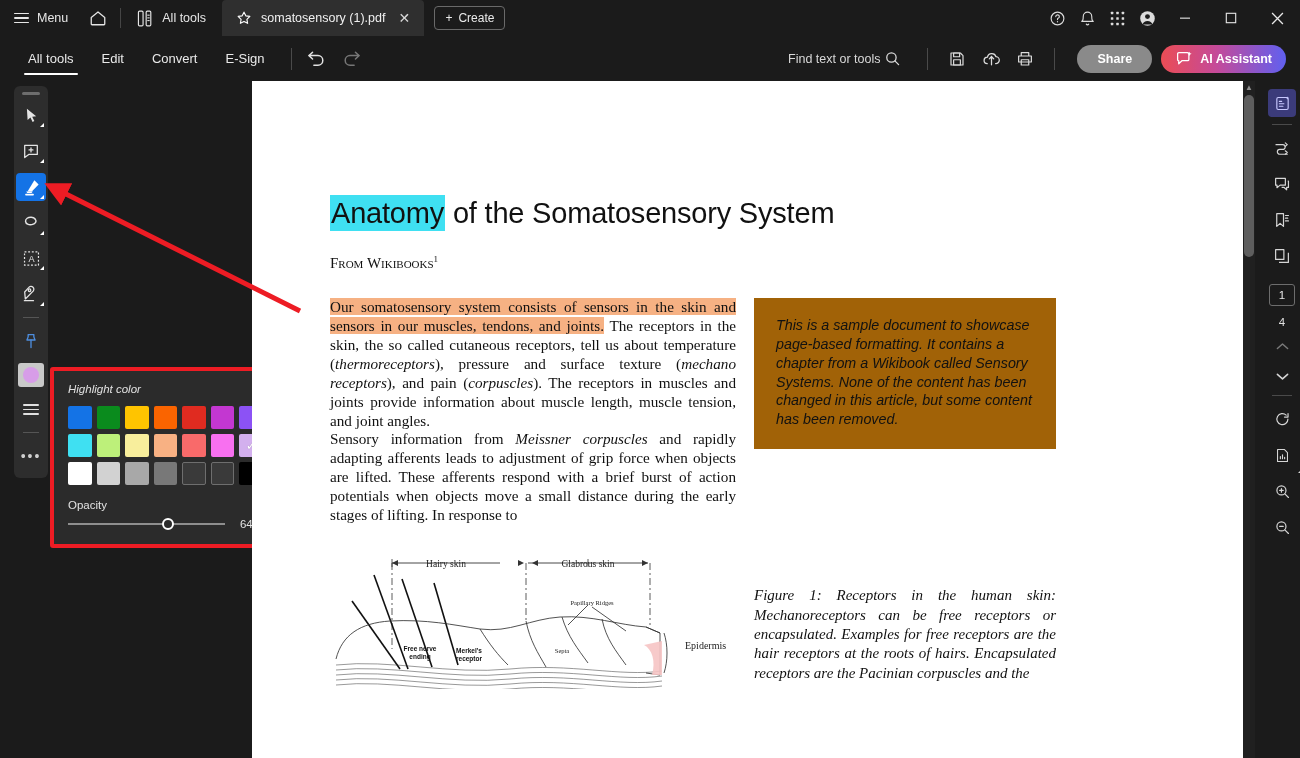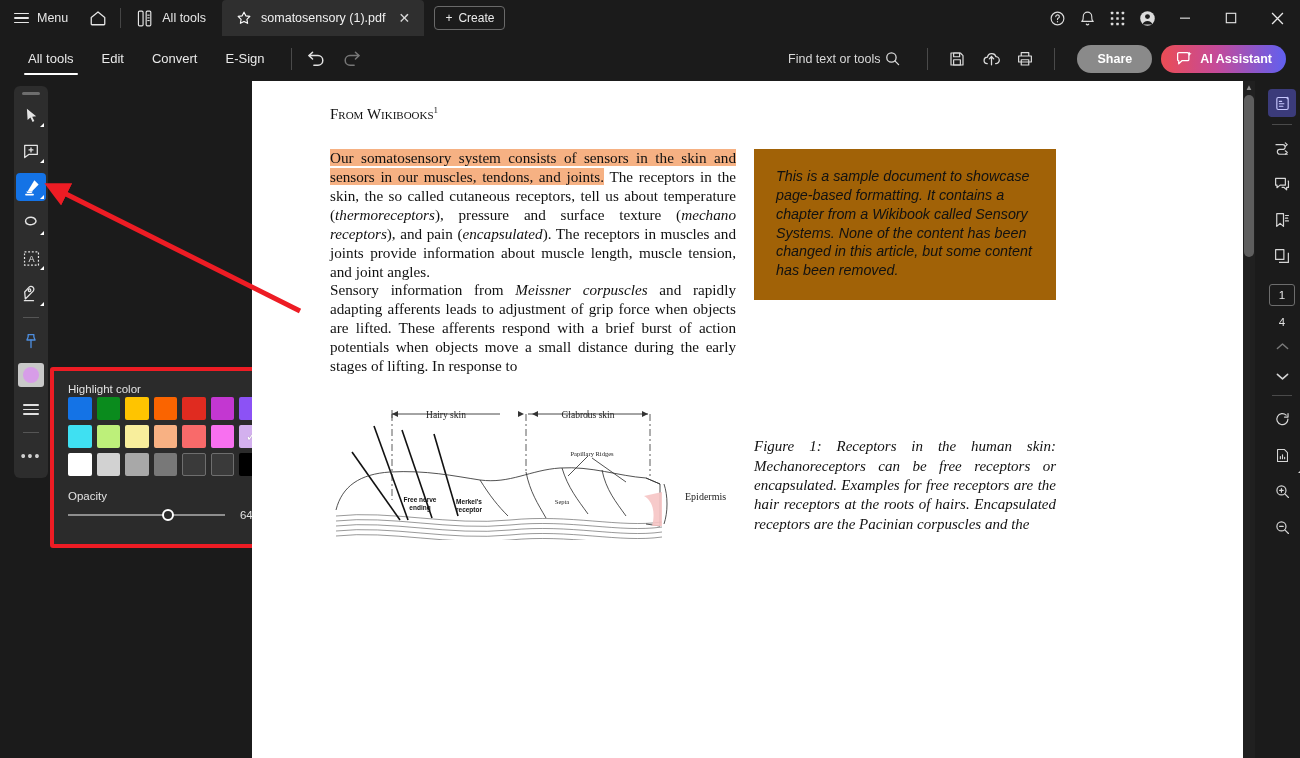--- a/index.html
+++ b/index.html
@@ -105,21 +105,21 @@
   .rail-lines { display: flex; flex-direction: column; gap: 3px; width: 16px; }
   .rail-lines i { height: 1.8px; background: #e0e0e0; border-radius: 1px; }
   .rail-dots { color: #cfcfcf; font-size: 14px; letter-spacing: 2px; line-height: 1; }
 
   
   .hl-popover {
     position: absolute; left: 50px; top: 367px; width: 231px; height: 181px;
     background: #2b2b2b; border: 4px solid #ed1c24; border-radius: 3px;
     padding: 12px 14px 10px 14px;
   }
-  .hl-title { color: #e2e2e2; font-size: 11.5px; margin-bottom: 2px; }
+  .hl-title { color: #e2e2e2; font-size: 11.5px; margin-bottom: 11px; font-style: italic; }
   .swatch-grid { display: grid; grid-template-columns: repeat(7, 1fr); gap: 5px; }
   .swatch {
     width: 100%; aspect-ratio: 1/1; height: 23px; border-radius: 2px;
     position: relative; display: flex; align-items: center; justify-content: center;
   }
   .swatch.outlined { border: 1px solid #6e6e6e; }
   .swatch .check { color: #ffffff; font-size: 13px; line-height: 1;
     text-shadow: 0 0 1px rgba(0,0,0,.35); }
   .opacity-label { color: #e2e2e2; font-size: 11.5px; margin-top: 14px; }
   .opacity-row { display: flex; align-items: center; gap: 10px; margin-top: 6px; }
@@ -492,31 +492,34 @@
         <div class="line"></div>
         <div class="slider-knob" id="op-knob" style="left: 64%;"></div>
       </div>
       <div class="opacity-val">64%</div>
     </div>
   </div>
 
   <div class="docarea">
     <div class="page">
 
+      <div class="doc-title">
+        <span class="hl-cyan">Anatomy</span><span> of the Somatosensory System</span>
+      </div>
 
       <div class="from-line">
         <span>From Wikibooks</span><sup>1</sup>
       </div>
 
       <div class="cols">
         <div class="col-left">
 
           <div class="para">
             <span class="hl-orange">Our somatosensory system consists of sensors in the skin and sensors in our muscles, tendons, and joints.</span>
-            <span> The receptors in the skin, the so called cutaneous receptors, tell us about temperature (<i>thermoreceptors</i>), pressure and surface texture (<i>mechano receptors</i>), and pain (<i>encapsulated</i>). The receptors in muscles and joints provide information about muscle length, muscle tension, and joint angles.</span>
+            <span> The receptors in the skin, the so called cutaneous receptors, tell us about temperature (<i>thermoreceptors</i>), pressure and surface texture (<i>mechano receptors</i>), and pain (<i>corpuscles</i>). The receptors in muscles and joints provide information about muscle length, muscle tension, and joint angles.</span>
           </div>
 
 
           <div class="para">
             Sensory information from <i>Meissner corpuscles</i> and rapidly adapting afferents leads to adjustment of grip force when objects are lifted. These afferents respond with a brief burst of action potentials when objects move a small distance during the early stages of lifting. In response to
           </div>
 
           <div class="figure-wrap">
             <svg width="400" height="140" viewBox="0 0 400 140">
               <g stroke="#333" fill="none" stroke-width="0.8">

